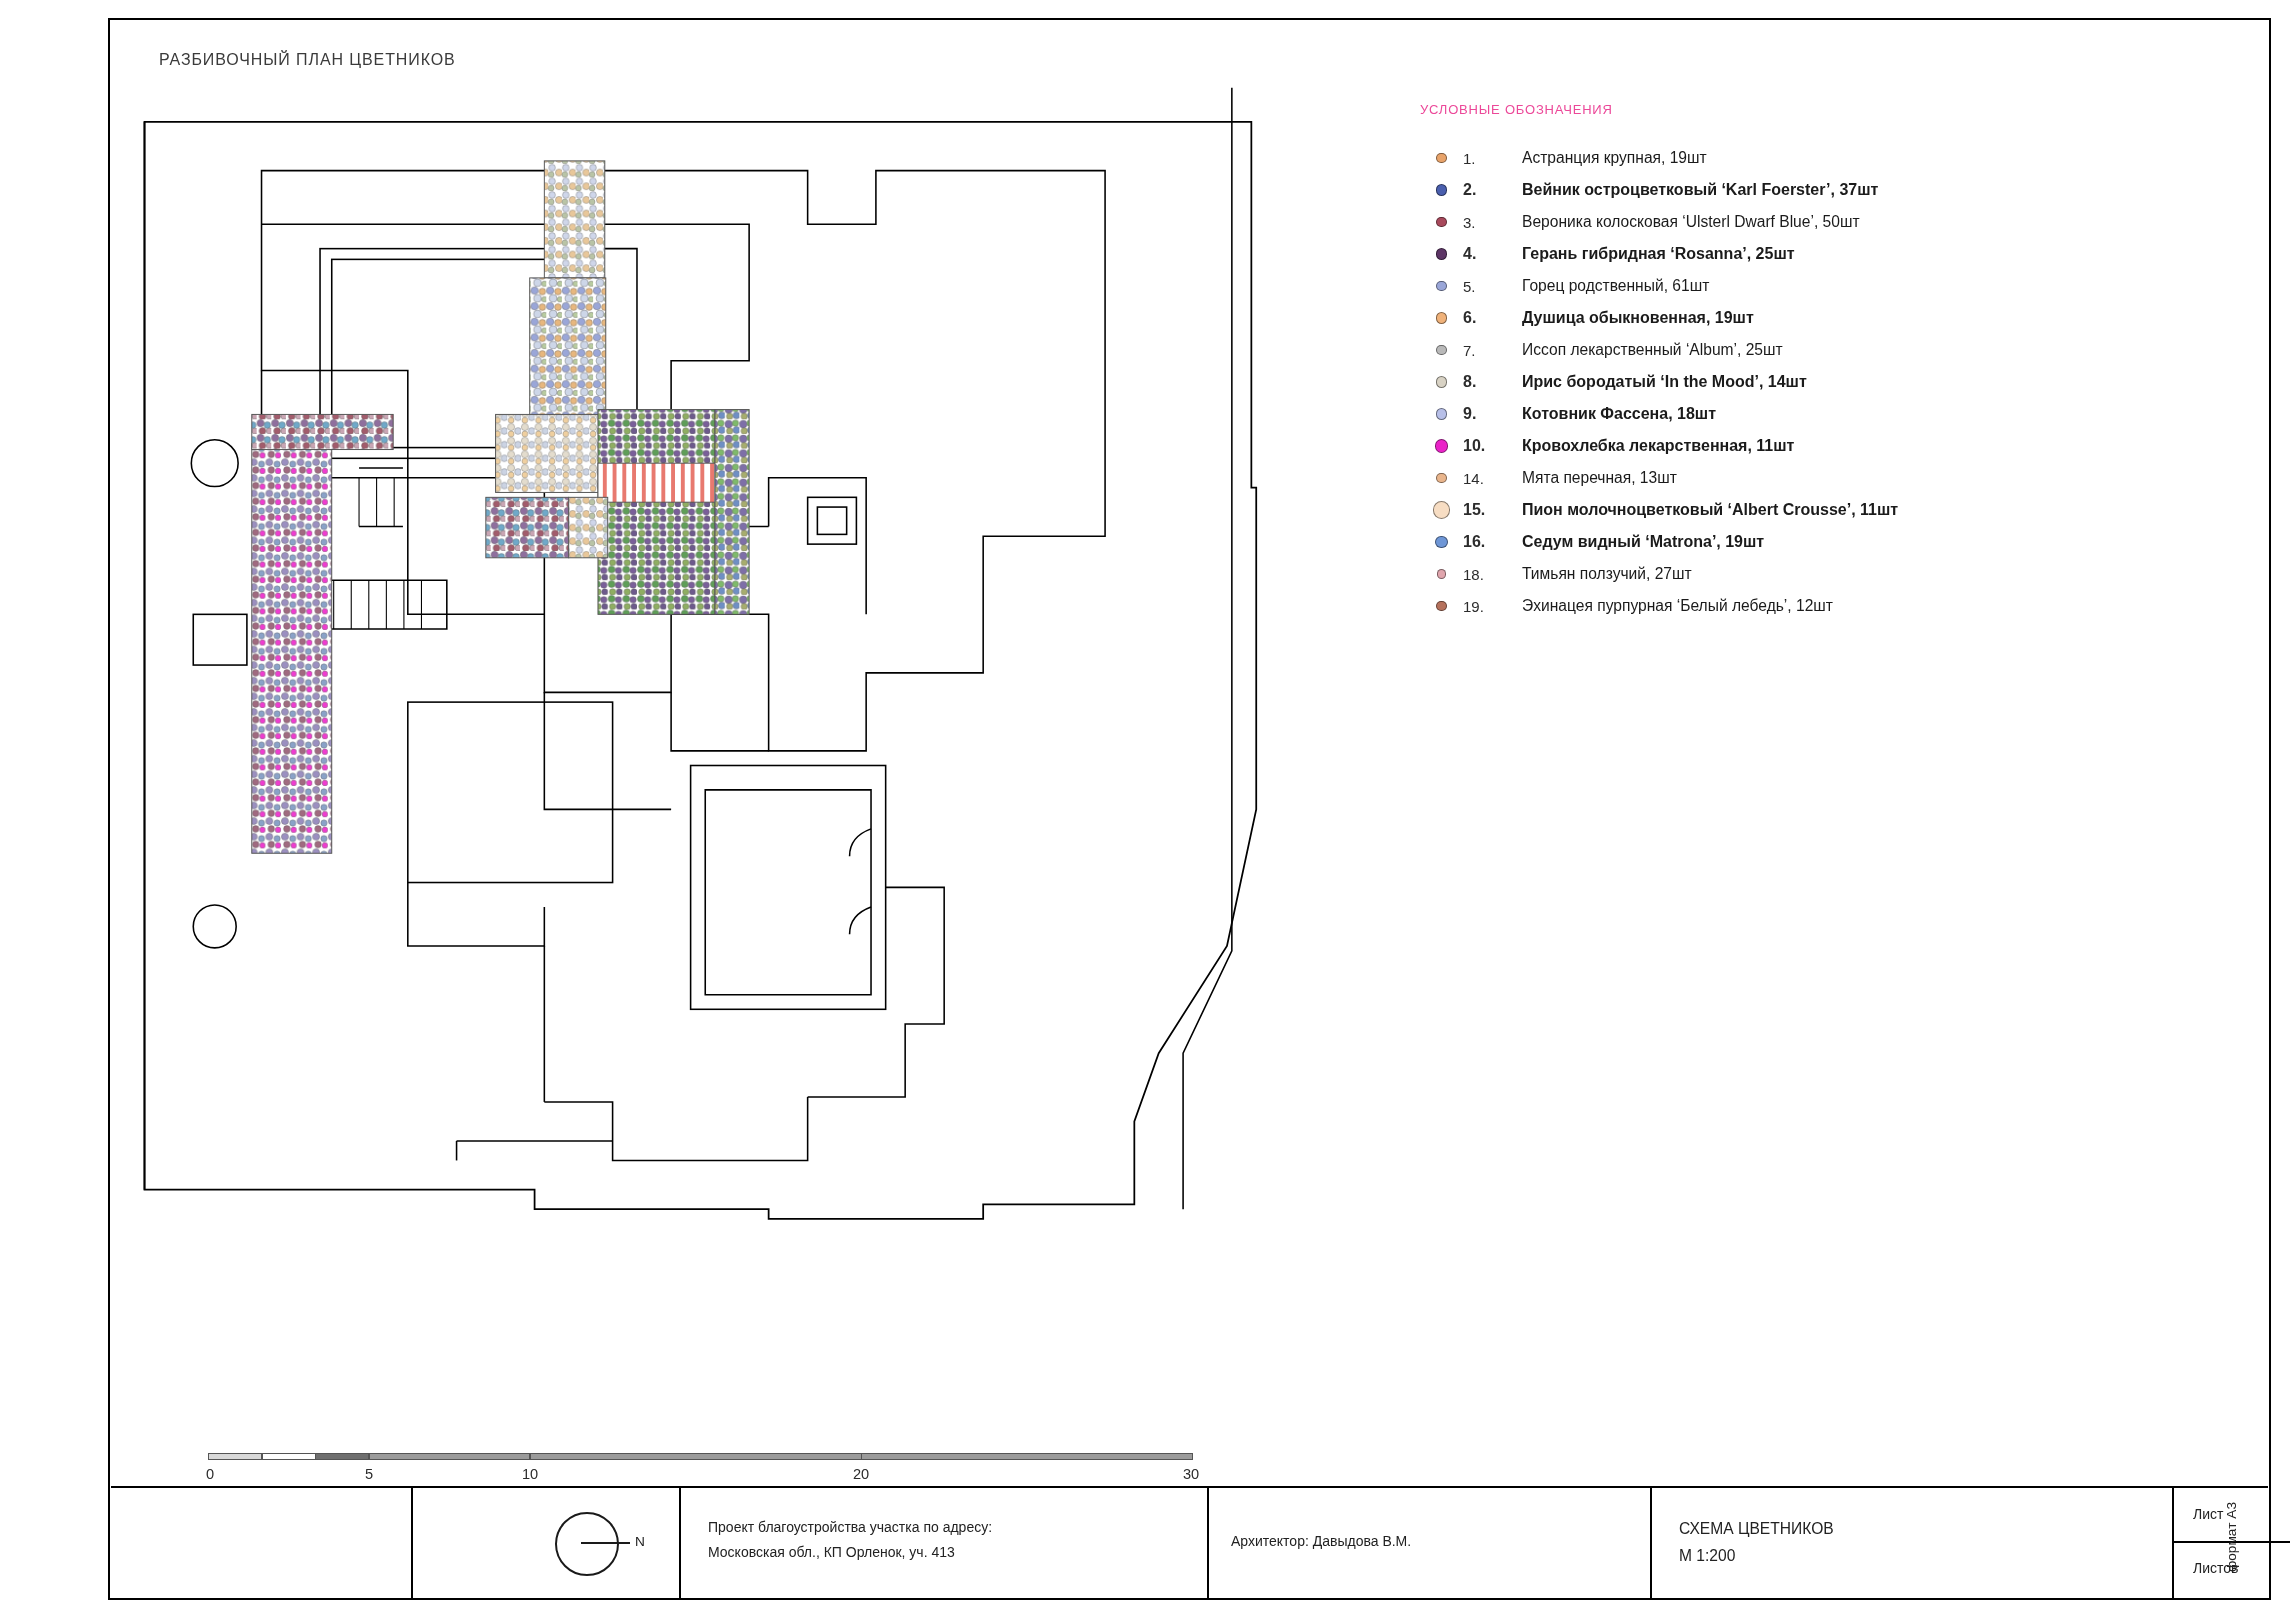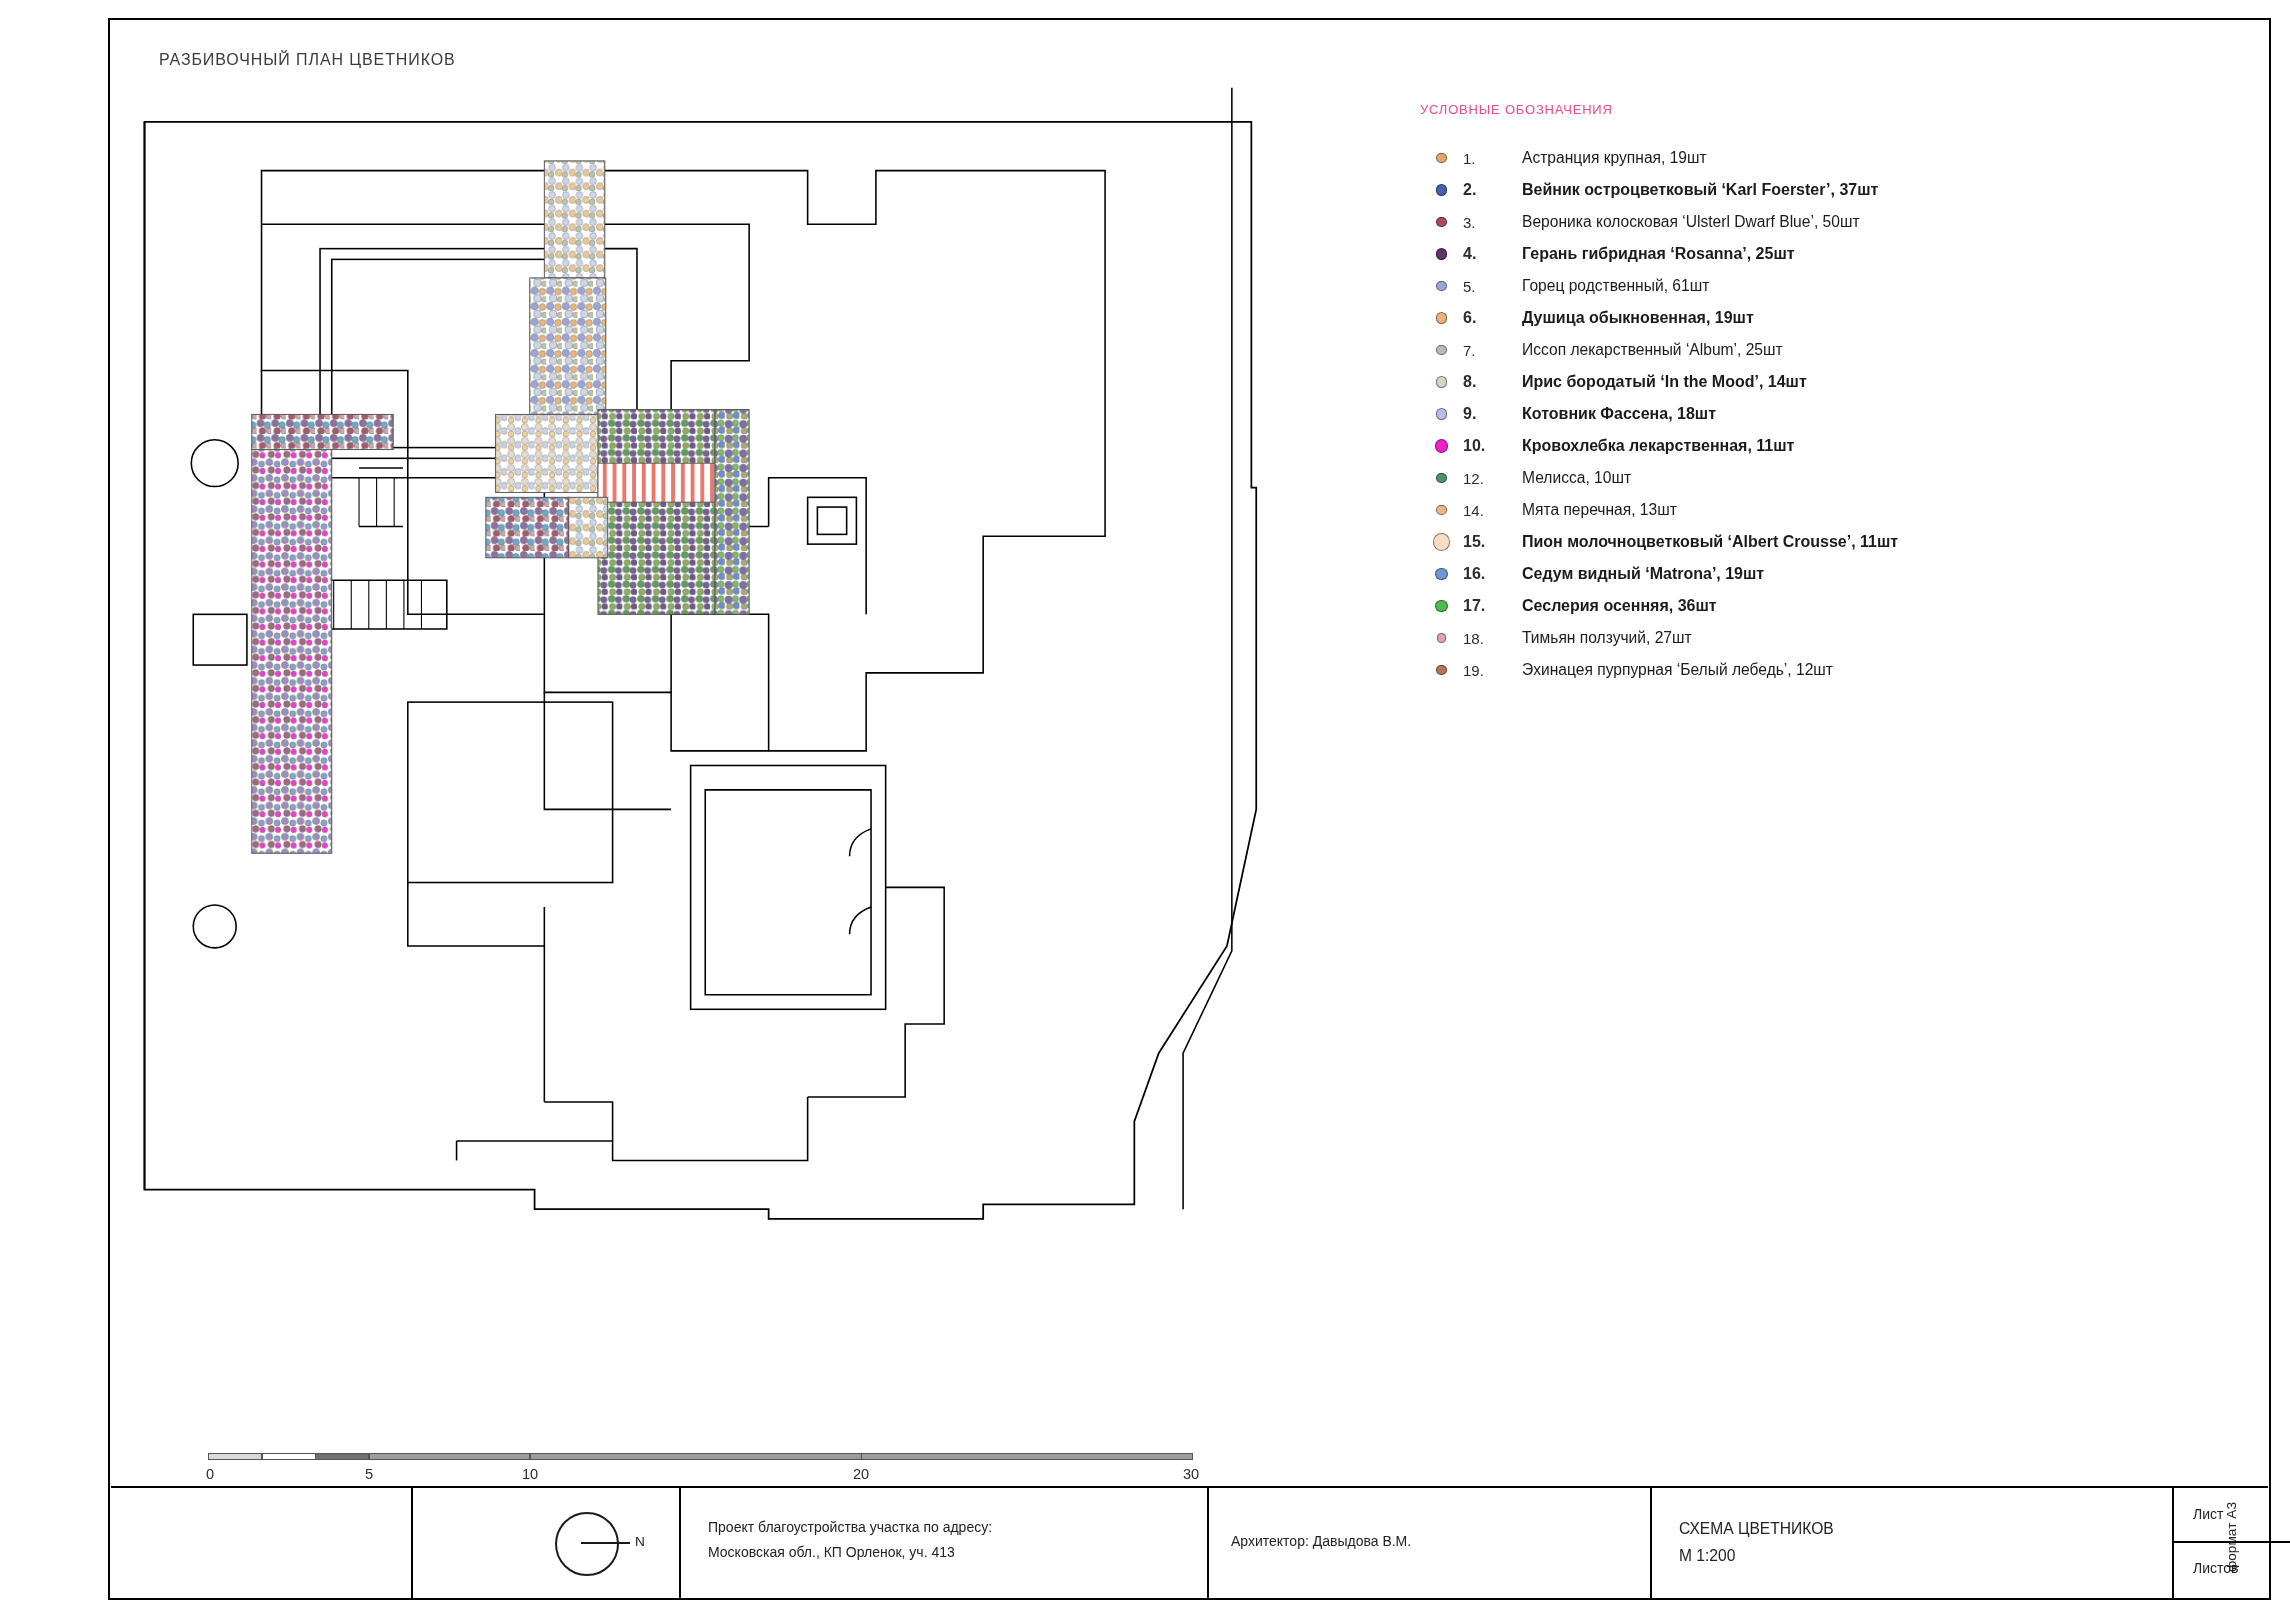--- a/index.html
+++ b/index.html
@@ -385,52 +385,38 @@
         </div>
         <div class="legend-row bold">
           <div class="legend-swatch-wrap">
             <span class="swatch" style="width: 13.7px; height: 13.7px; background: rgb(234, 34, 200);"></span>
           </div>
           <div class="legend-num">10.</div>
           <div class="legend-label">Кровохлебка лекарственная, 11шт</div>
         </div>
         <div class="legend-row">
           <div class="legend-swatch-wrap">
-            <span class="swatch" style="width: 10.7px; height: 10.7px; background: rgb(78, 143, 110);"></span>
-          </div>
-          <div class="legend-num">12.</div>
-          <div class="legend-label">Мелисса, 10шт</div>
-        </div>
-        <div class="legend-row">
-          <div class="legend-swatch-wrap">
             <span class="swatch" style="width: 10.7px; height: 10.7px; background: rgb(233, 181, 140);"></span>
           </div>
           <div class="legend-num">14.</div>
           <div class="legend-label">Мята перечная, 13шт</div>
         </div>
         <div class="legend-row bold">
           <div class="legend-swatch-wrap">
             <span class="swatch" style="width: 17.6px; height: 17.6px; background: rgb(247, 221, 195);"></span>
           </div>
           <div class="legend-num">15.</div>
           <div class="legend-label">Пион молочноцветковый ‘Albert Crousse’, 11шт</div>
         </div>
         <div class="legend-row bold">
           <div class="legend-swatch-wrap">
             <span class="swatch" style="width: 12.7px; height: 12.7px; background: rgb(110, 150, 214);"></span>
           </div>
           <div class="legend-num">16.</div>
           <div class="legend-label">Седум видный ‘Matrona’, 19шт</div>
-        </div>
-        <div class="legend-row bold">
-          <div class="legend-swatch-wrap">
-            <span class="swatch" style="width: 12.7px; height: 12.7px; background: rgb(78, 187, 82);"></span>
-          </div>
-          <div class="legend-num">17.</div>
-          <div class="legend-label">Сеслерия осенняя, 36шт</div>
         </div>
         <div class="legend-row">
           <div class="legend-swatch-wrap">
             <span class="swatch" style="width: 9.8px; height: 9.8px; background: rgb(224, 165, 173);"></span>
           </div>
           <div class="legend-num">18.</div>
           <div class="legend-label">Тимьян ползучий, 27шт</div>
         </div>
         <div class="legend-row">
           <div class="legend-swatch-wrap">

